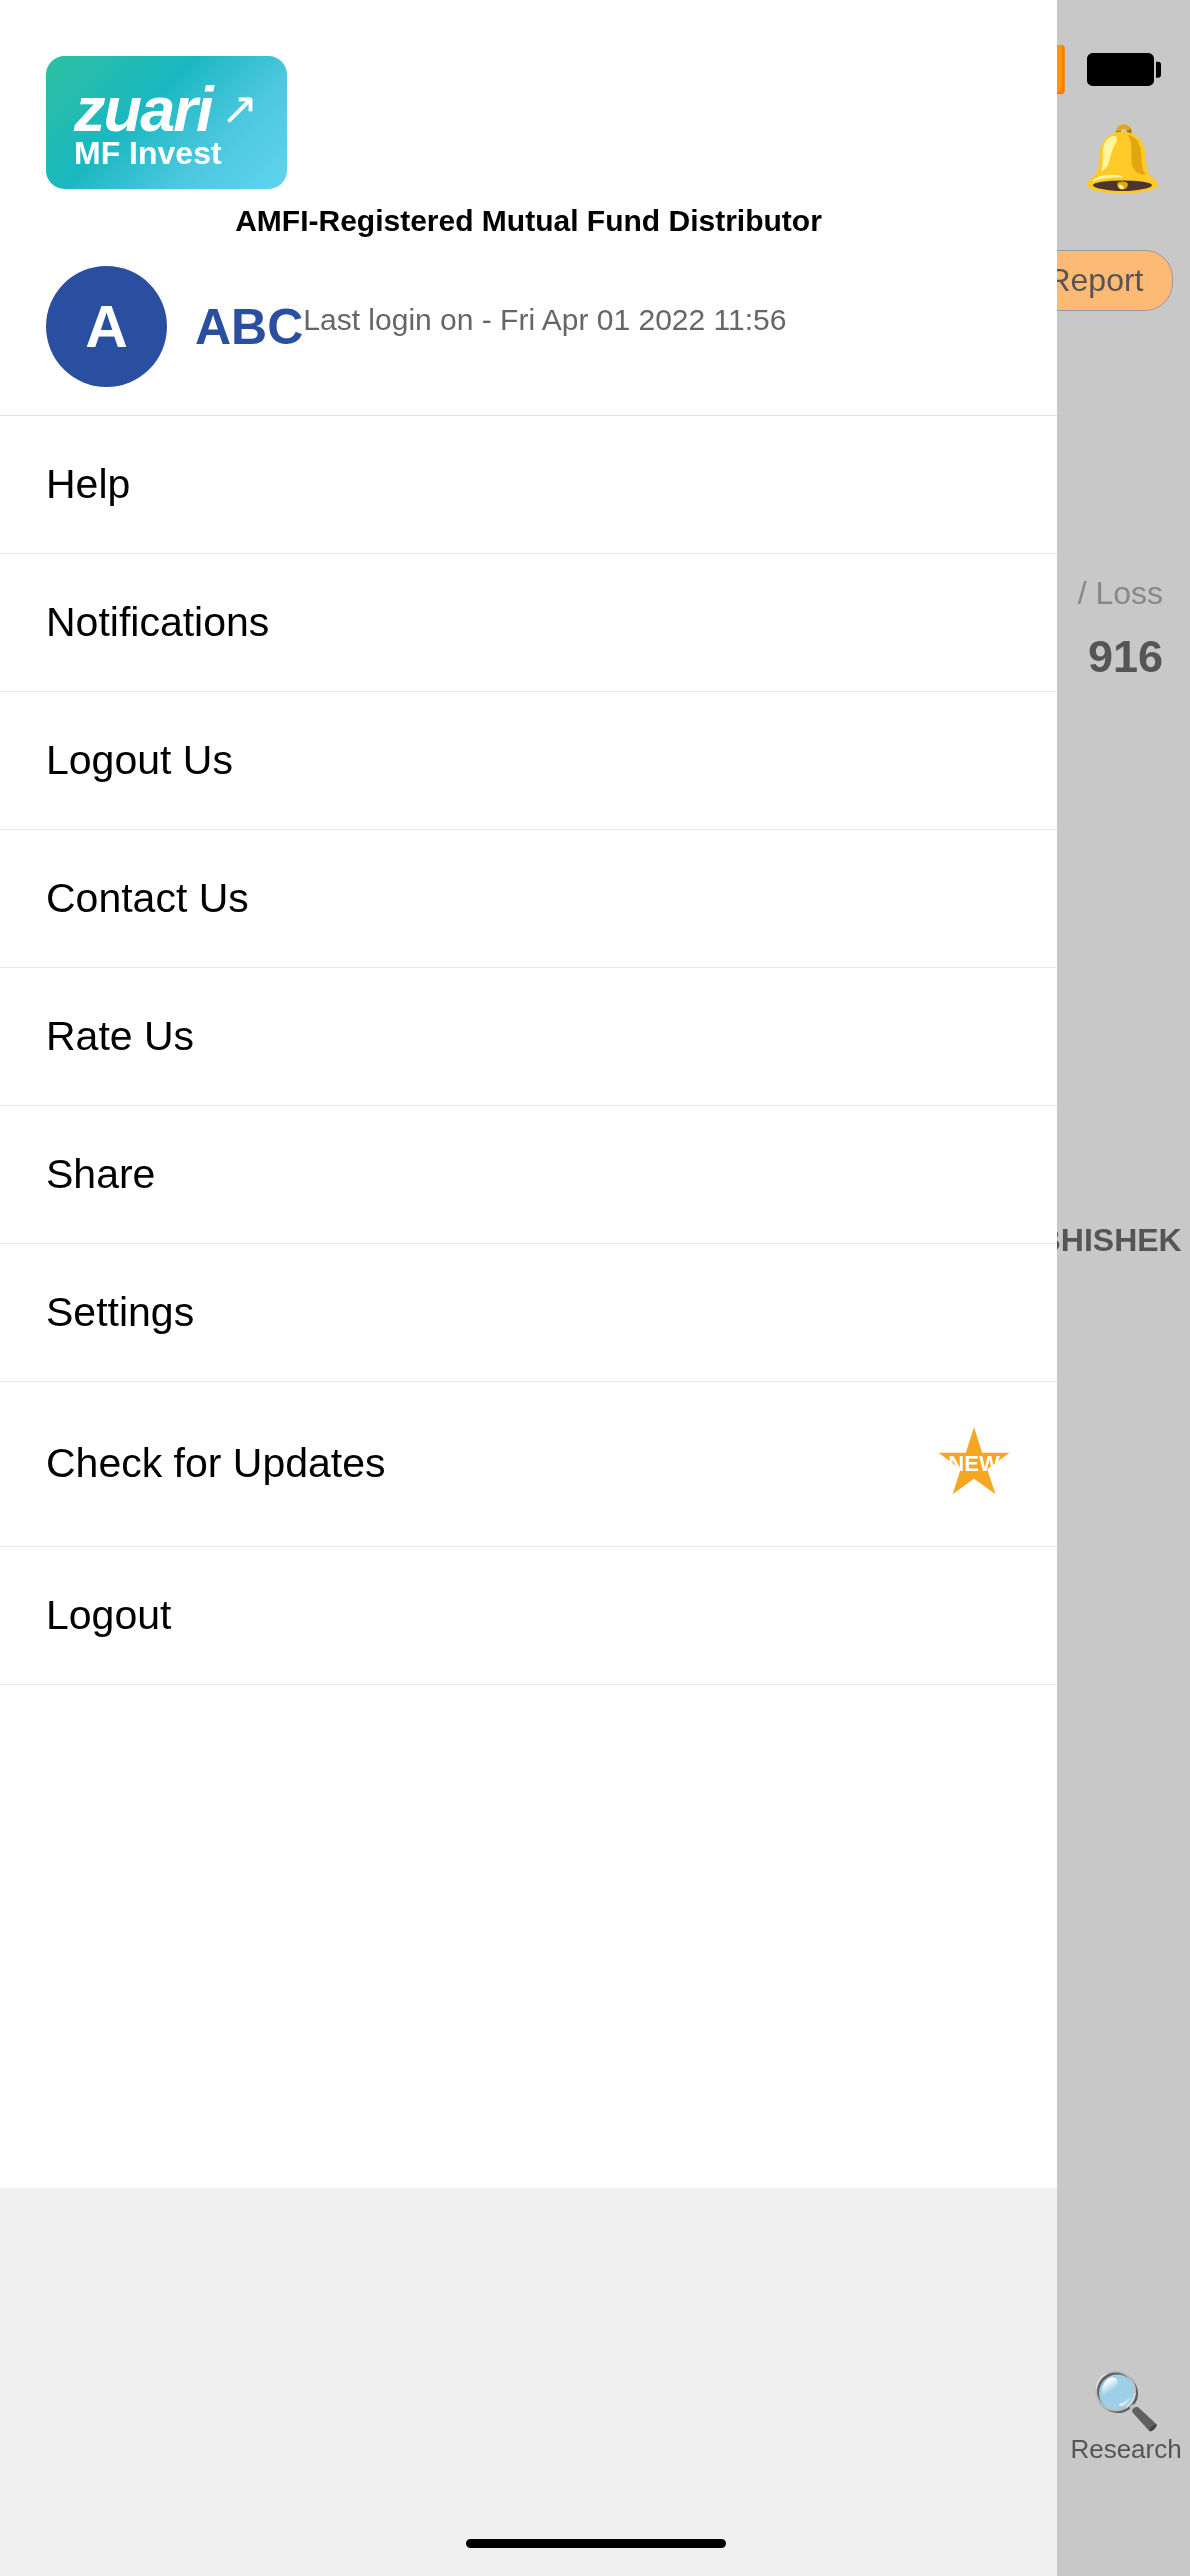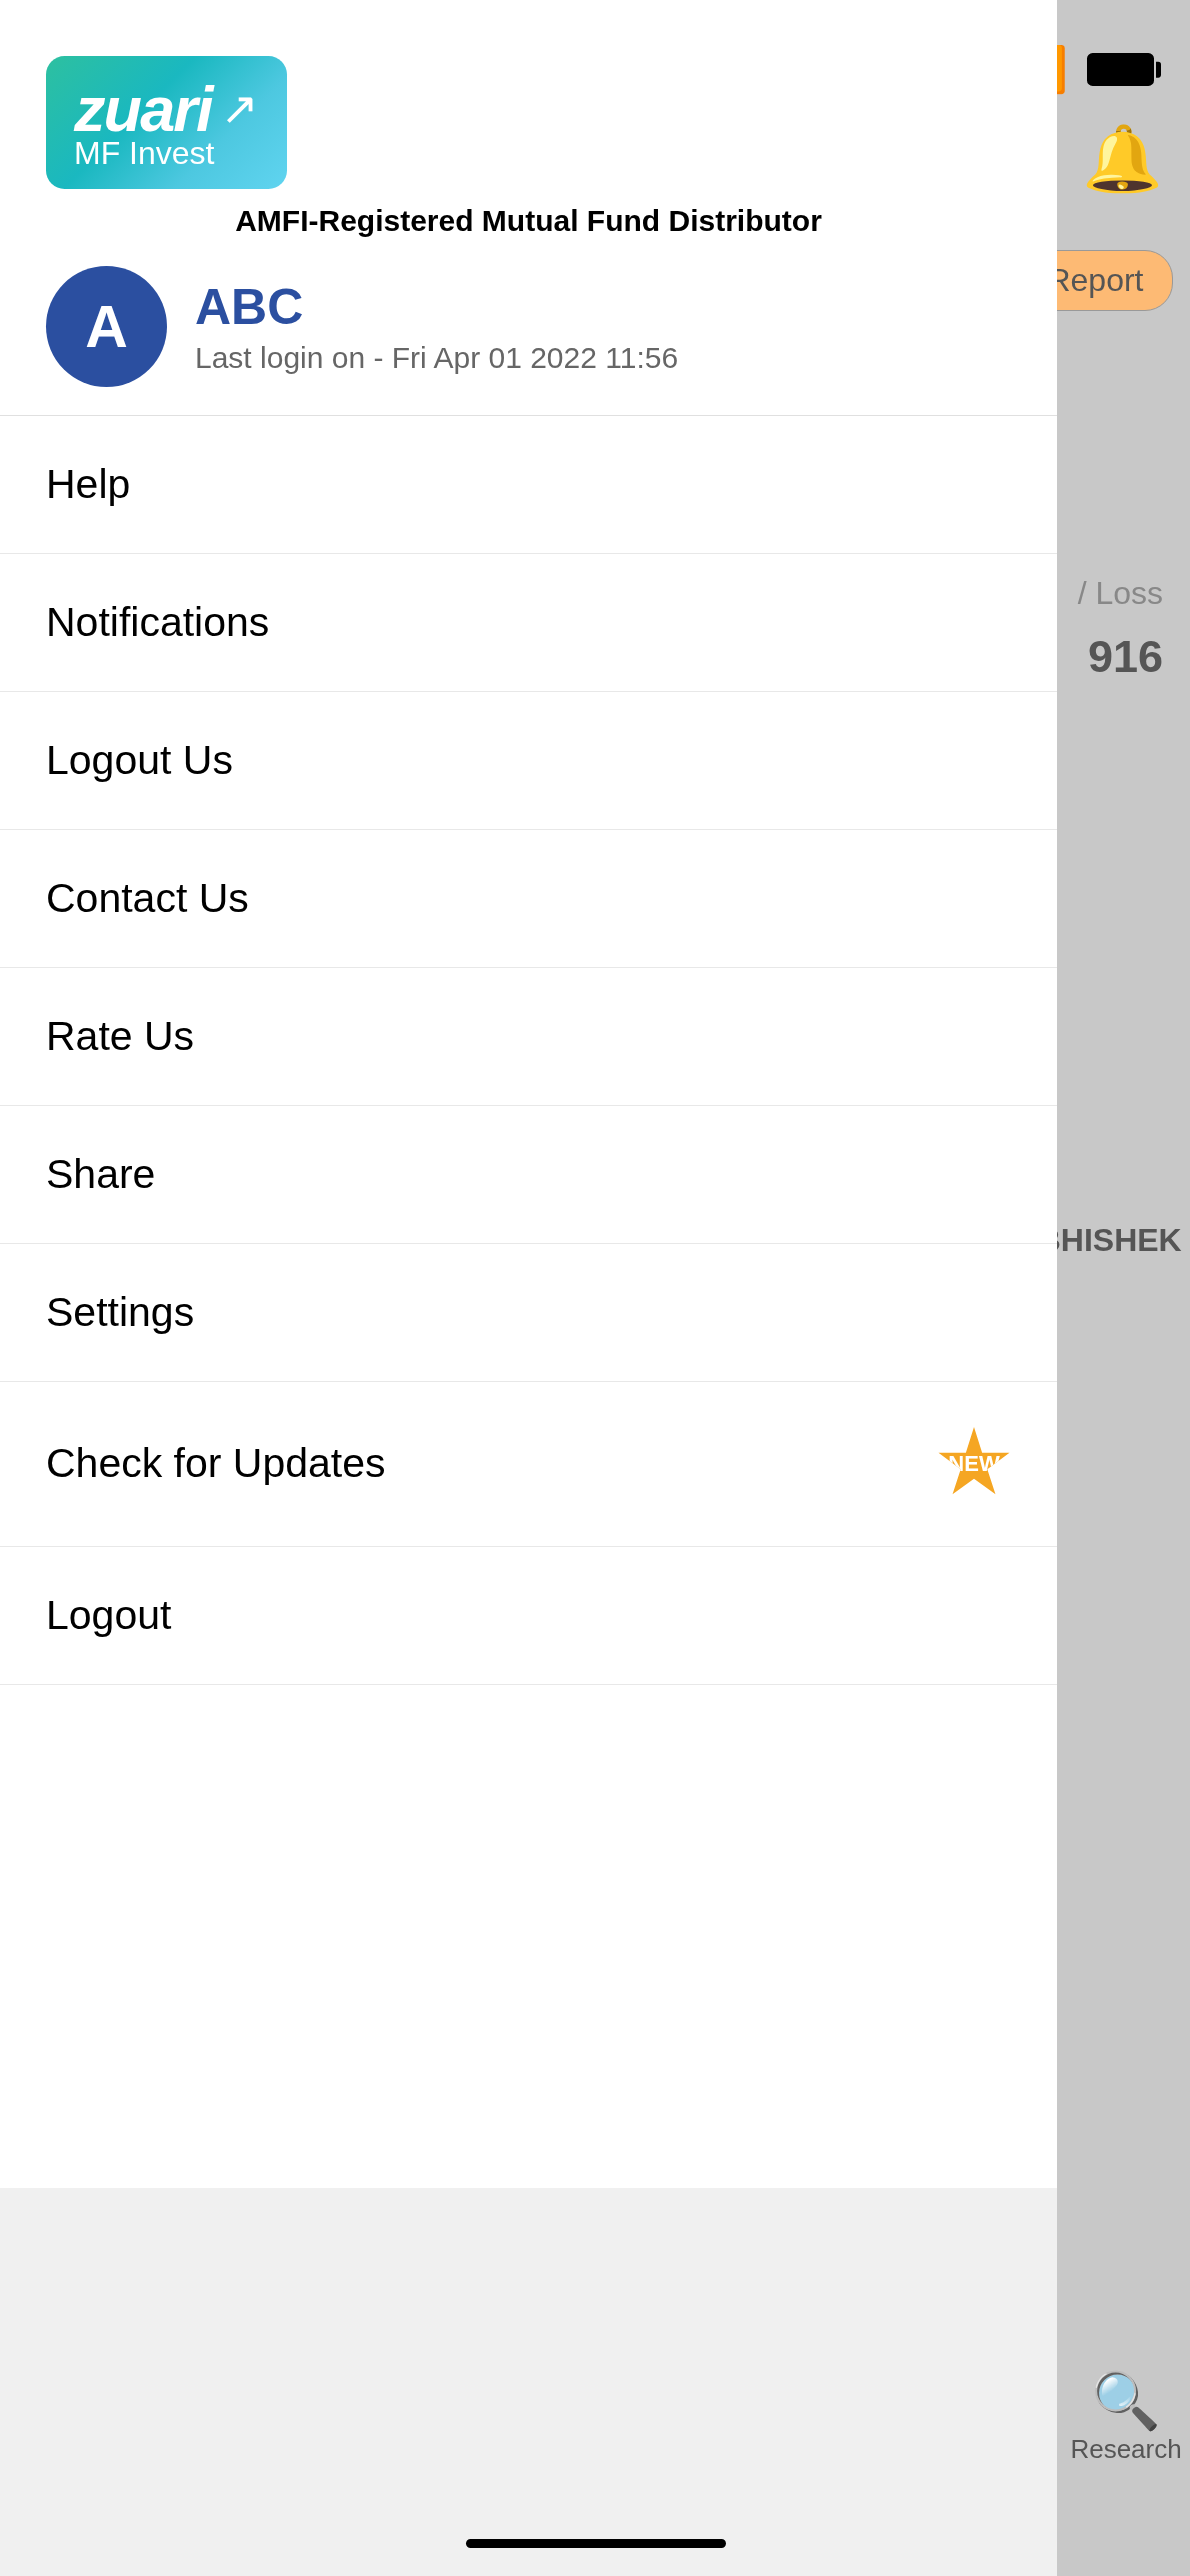--- a/index.html
+++ b/index.html
@@ -208,21 +208,21 @@
       letter-spacing: -1.9px;
     }
 
     .logo-arrow {
       font-size: 45px;
       color: #fff;
     }
 
     .logo-mf {
       font-size: 32px;
-      font-weight: 400;
+      font-weight: 700;
       color: #fff;
       margin-top: -9.3px;
     }
 
     .amfi-text {
       font-size: 30px;
       font-weight: 700;
       color: #000;
       margin-top: 15px;
       text-align: center;
@@ -248,21 +248,21 @@
     }
 
     .avatar-letter {
       font-size: 59px;
       font-weight: 700;
       color: #fff;
     }
 
     .user-info {
       display: flex;
-      flex-direction: column;
+      flex-direction: row;
     }
 
     .user-name {
       font-size: 50px;
       font-weight: 700;
       color: #2b4fa0;
     }
 
     .user-login {
       font-size: 30px;

